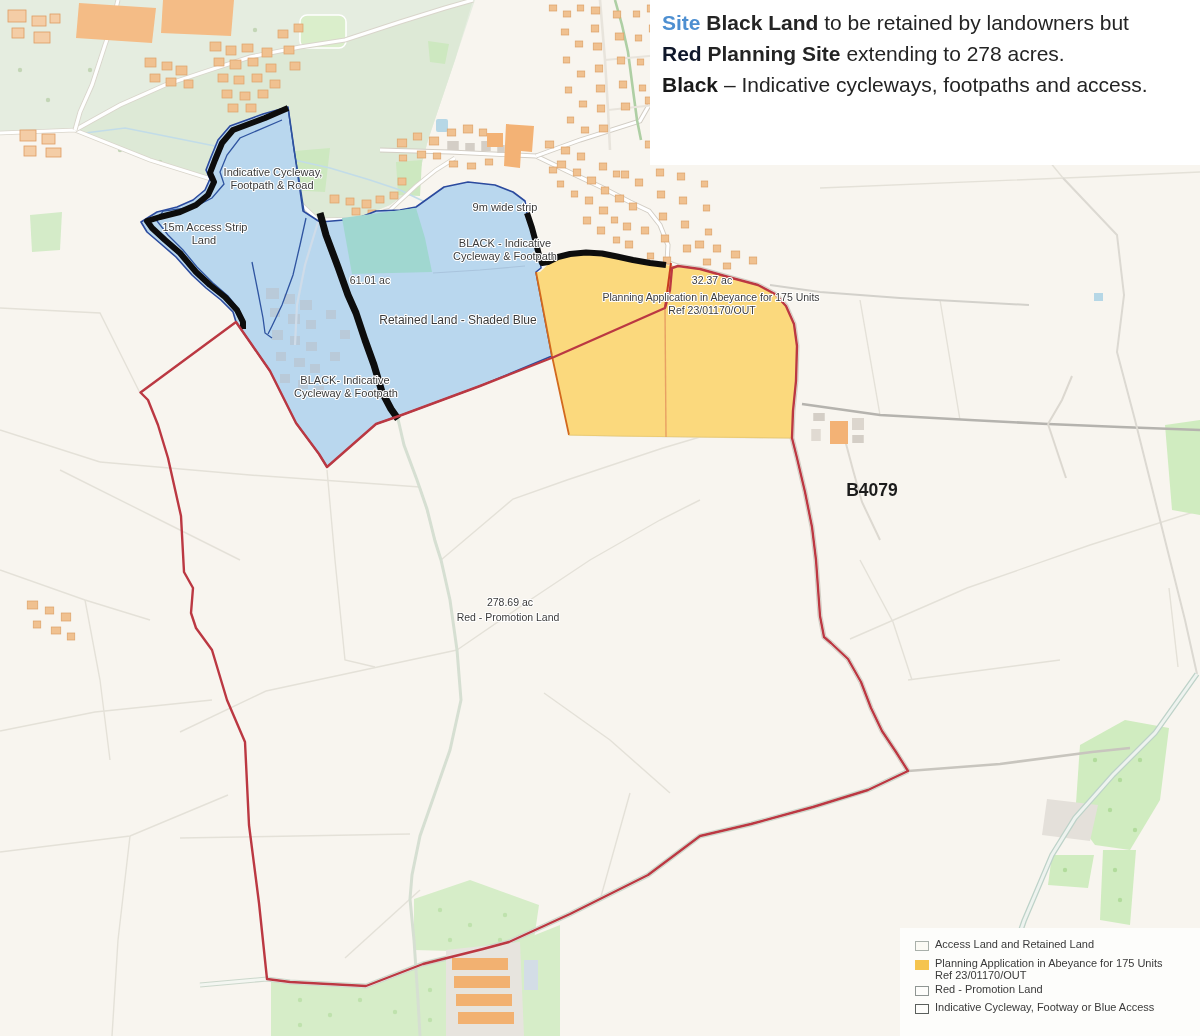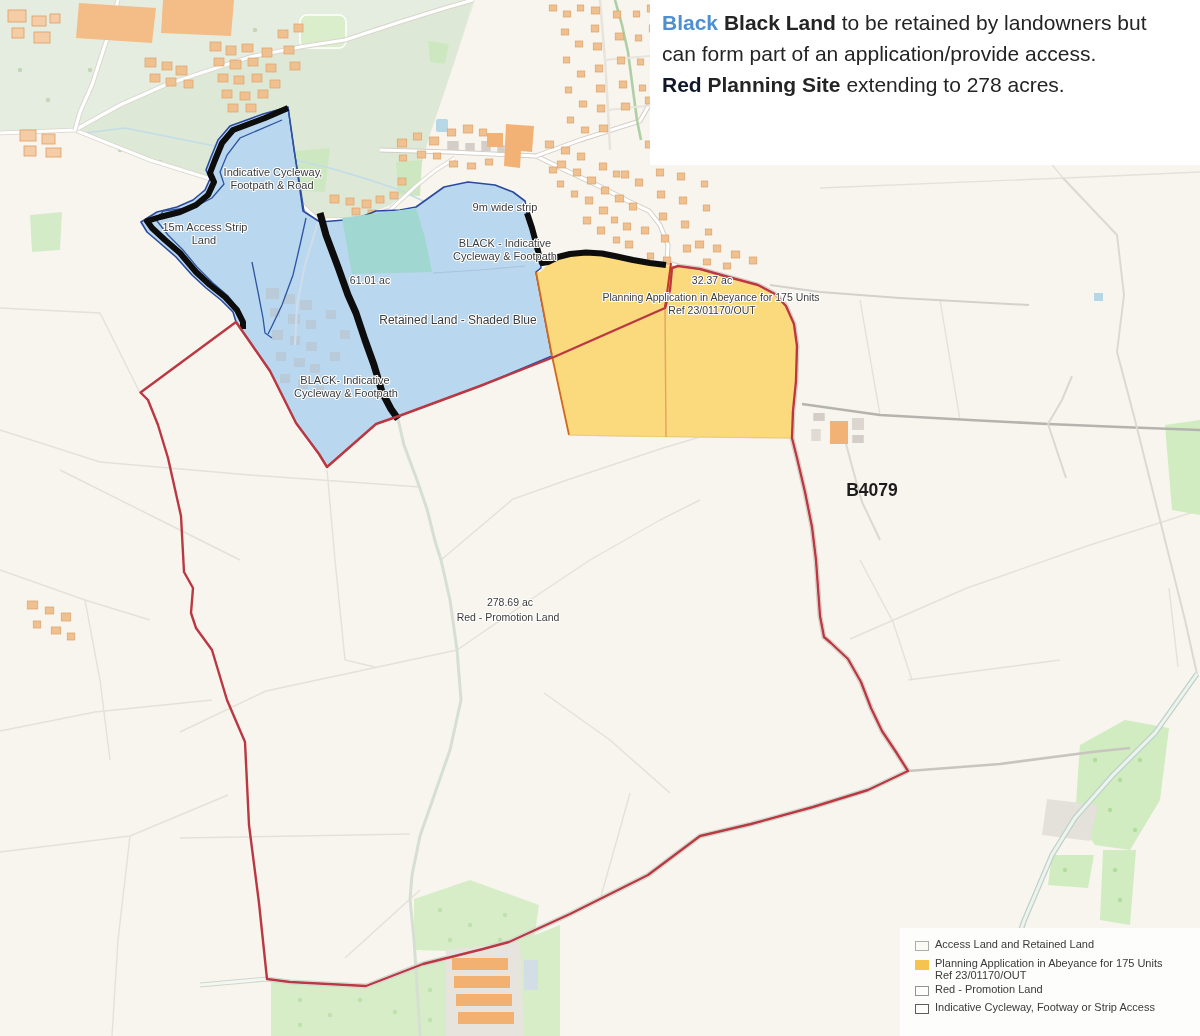--- a/index.html
+++ b/index.html
@@ -475,31 +475,31 @@
     <text x="712" y="314">Ref 23/01170/OUT</text>
 
     <text x="510" y="606">278.69 ac</text>
     <text x="508" y="621">Red - Promotion Land</text>
 
     <text x="872" y="496" font-size="17.5px" font-weight="bold" fill="#1c1c1c" stroke="none">B4079</text>
   </g>
 </svg>
 
 <div class="lg">
-<div><span class="blu">Black</span> <b>Black Land</b> to be retained by landowners but</div>
-<div>can form part of an application/provide access.</div>
+<div><span class="blu">Site</span> <b>Black Land</b> to be retained by landowners but</div>
 <div><span class="red">Red</span> <b>Planning Site</b> extending to 278 acres.</div>
+<div><span class="blk">Black</span> – Indicative cycleways, footpaths and access.</div>
 </div>
 
 <div class="lg2"></div>
 
 <div class="sw" style="top:941px;background:#fbfaf4;border:1px solid #a9b0aa;"></div>
 <div class="li" style="top:938px;">Access Land and Retained Land</div>
 
 <div class="sw" style="top:960px;background:#f5c44e;"></div>
 <div class="li" style="top:957px;">Planning Application in Abeyance for 175 Units<br>Ref 23/01170/OUT</div>
 
 <div class="sw" style="top:986px;background:#fdfdfb;border:1px solid #8f9693;"></div>
 <div class="li" style="top:983px;">Red - Promotion Land</div>
 
 <div class="sw" style="top:1004px;background:#fdfdfb;border:1px solid #5a5f5c;"></div>
-<div class="li" style="top:1001px;">Indicative Cycleway, Footway or Strip Access</div>
+<div class="li" style="top:1001px;">Indicative Cycleway, Footway or Blue Access</div>
 </div>
 
 </body></html>

